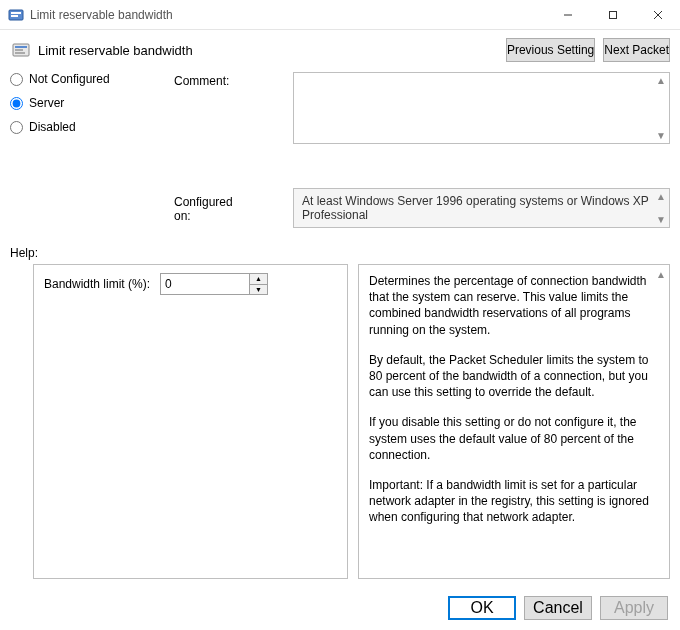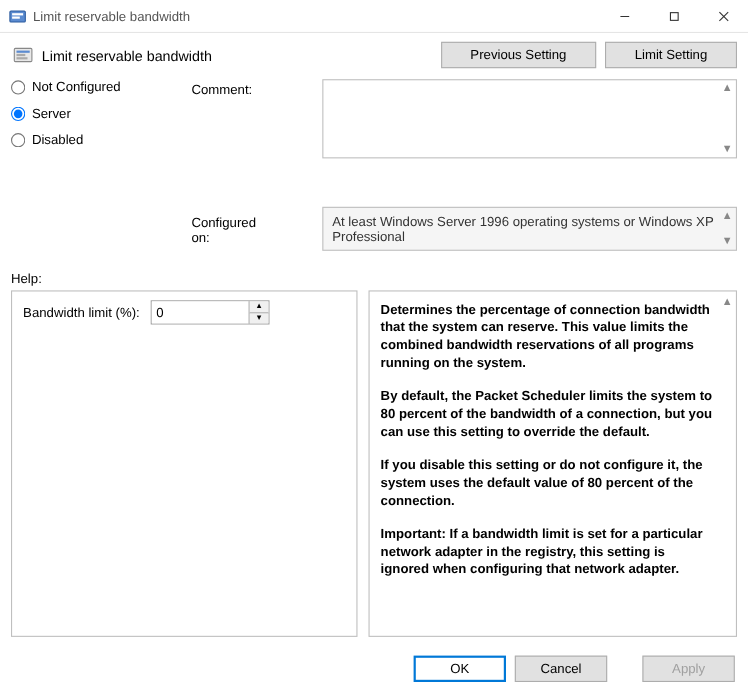--- a/index.html
+++ b/index.html
@@ -38,21 +38,21 @@
     margin-bottom: 10px;
   }
   .headericon {
     width: 22px; height: 22px; margin-right: 6px;
     display:inline-flex;align-items:center;justify-content:center;
   }
   .headerrow .policyname { flex: 1; font-size: 13px; }
   .navbtn {
     background: #e1e1e1;
     border: 1px solid #adadad;
-    padding: 4px 26px;
+    padding: 4px 0;
     font-family: inherit;
     font-size: 12px;
     margin-left: 8px;
     cursor: pointer;
   }
   .upper {
     display: grid;
     grid-template-columns: 120px 75px 1fr;
     column-gap: 4px;
     row-gap: 8px;
@@ -82,20 +82,21 @@
     display: grid;
     grid-template-columns: 325px 1fr;
     margin-top: 18px;
     margin-bottom: 4px;
   }
   .panels {
     display: grid;
     grid-template-columns: 315px 1fr;
     gap: 10px;
     margin-top: 2px;
+    margin-left: 23px;
   }
   .panel {
     border: 1px solid #bfbfbf;
     height: 315px;
     padding: 8px 10px;
     overflow: hidden;
     position: relative;
   }
   .panel.help {
     overflow-y: auto;
@@ -121,42 +122,41 @@
     width: 18px; border-left: 1px solid #a0a0a0;
   }
   .spinner .spbtn {
     flex:1; display:flex; align-items:center; justify-content:center;
     font-size: 7px; line-height: 1;
     border-bottom: 1px solid #a0a0a0;
     cursor: pointer; background:#f0f0f0;
   }
   .spinner .spbtn:last-child { border-bottom:none; }
   .optrow { display:flex; align-items:center; gap:10px; }
-  .help p { margin: 0 0 14px 0; line-height: 1.35; font-weight: bold; }
+  .help p { margin: 0 0 14px 0; line-height: 1.35; }
   .footer {
     position: absolute;
     right: 12px;
     bottom: 10px;
     display: flex; gap: 8px;
   }
   .btn {
-    width: 84px; height: 24px;
+    width: 68px; height: 24px;
     background: #e1e1e1;
     border: 1px solid #adadad;
-    font-family: inherit; font-size: 12px;
+    font-family: inherit; font-size: 16px;
     cursor: pointer;
   }
   .btn.primary {
     border: 2px solid #0078d7;
     background: #fff;
   }
   .btn.disabled {
     color: #a0a0a0;
     cursor: default;
-    margin-left: 24px;
   }
 </style>
 </head>
 <body>
 
 <div class="titlebar">
   <span class="appicon">
     <svg width="16" height="16" viewBox="0 0 16 16">
         <rect x="1" y="3" width="14" height="10" rx="1" fill="#5b8bd0" stroke="#2a5a9e"></rect>
         <rect x="3" y="5" width="10" height="2" fill="#fff"></rect>
@@ -189,21 +189,21 @@
     <span class="headericon">
       <svg width="20" height="20" viewBox="0 0 20 20">
           <rect x="2" y="4" width="16" height="12" rx="1" fill="#e8e8e8" stroke="#888"></rect>
           <rect x="4" y="6" width="12" height="2" fill="#5b8bd0"></rect>
           <rect x="4" y="9" width="8" height="2" fill="#aaa"></rect>
           <rect x="4" y="12" width="10" height="2" fill="#aaa"></rect>
         </svg>
     </span>
     <span class="policyname">Limit reservable bandwidth</span>
     <button class="navbtn">Previous Setting</button>
-    <button class="navbtn">Limit Setting</button>
+    <button class="navbtn">Next Packet</button>
   </div>
 
   <div class="upper">
     <div class="radiogroup" style="grid-row:1/span 2;">
       <label class="radioitem">
         <input type="radio" name="state" style="">
         <span>Not Configured</span>
       </label>
       <label class="radioitem">
         <input type="radio" name="state" checked="" style="">

